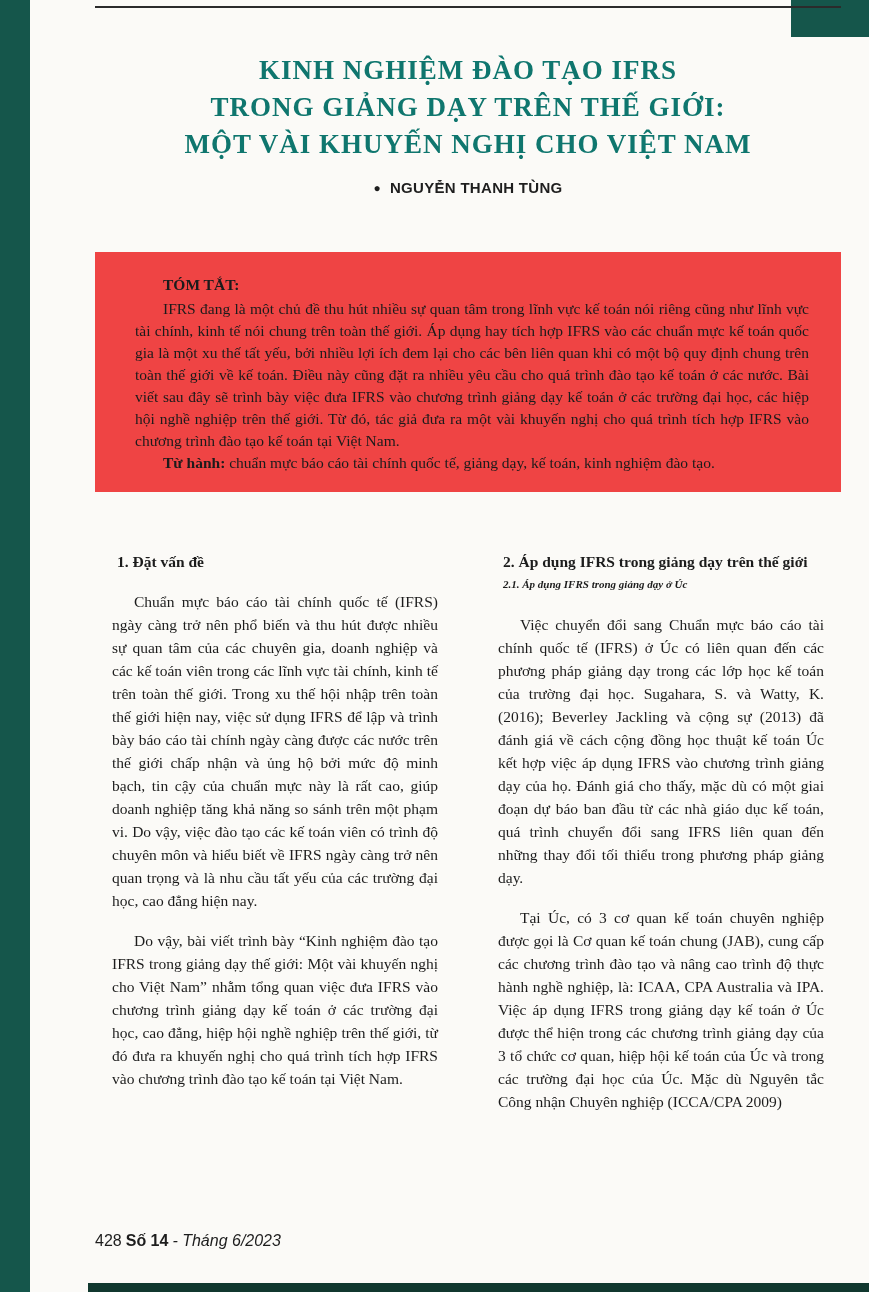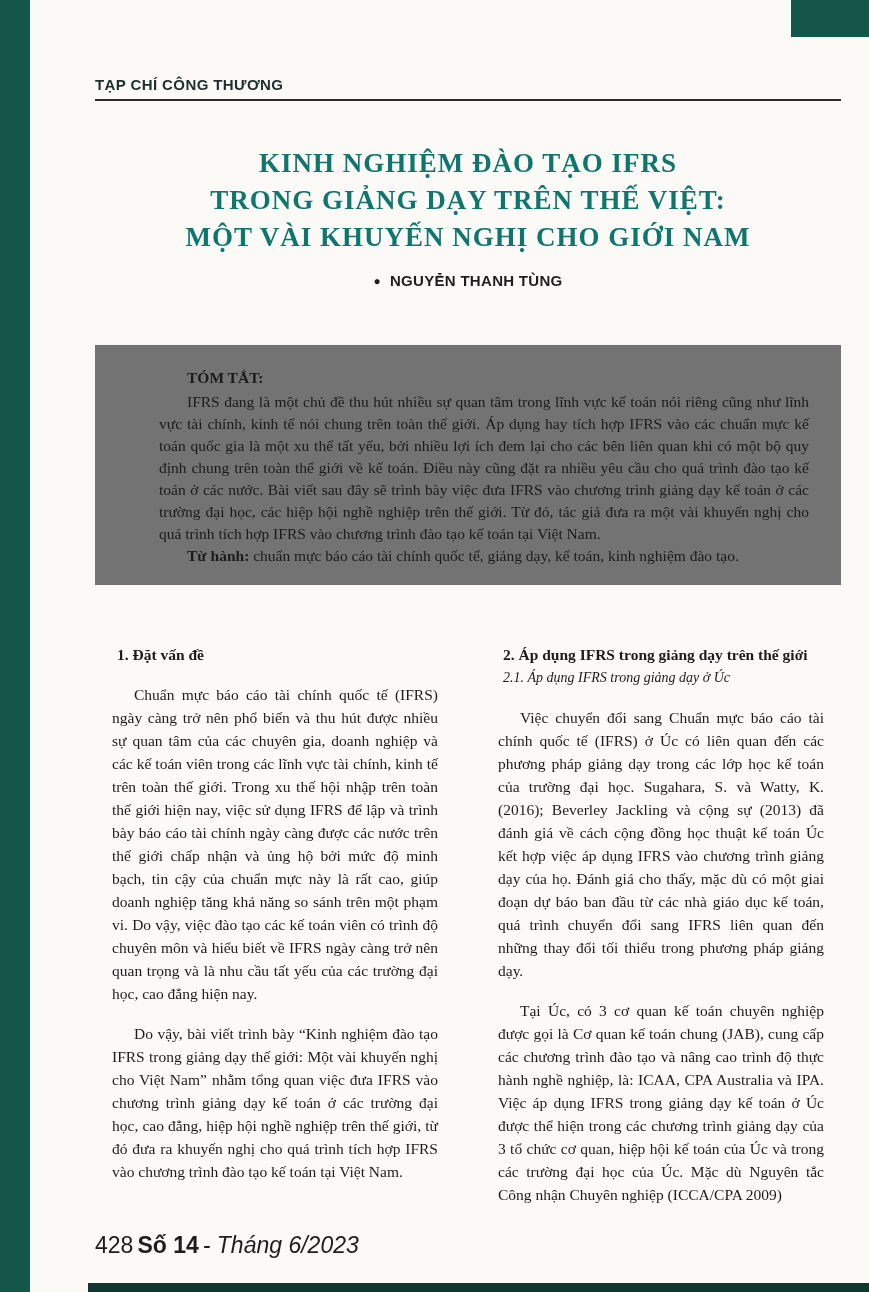--- a/index.html
+++ b/index.html
@@ -61,22 +61,22 @@
     color: #1e1e1e;
     letter-spacing: 0.3px;
   }
   .author-bullet {
     font-size: 12px;
     margin-right: 9px;
     vertical-align: 1px;
   }
   .abstract {
     margin-top: 56px;
-    background: #737373;
-    padding: 22px 32px 18px 64px;
+    background: #ef4444;
+    padding: 22px 32px 18px 40px;
     font-size: 15.5px;
     line-height: 22px;
     text-align: justify;
     color: #1b1b1b;
   }
   .abstract-heading {
     font-weight: bold;
     font-size: 15.5px;
     text-indent: 28px;
     margin-bottom: 2px;
@@ -97,54 +97,53 @@
   }
   .col p { text-indent: 22px; margin: 17px; }
   .sec-heading {
     font-size: 15.5px;
     line-height: 23px;
     font-weight: bold;
     text-indent: 22px;
     text-align: left;
   }
   .subsec-heading {
-    font-size: 14px;
+    font-size: 11px;
     line-height: 23px;
-    font-weight: normal;
+    font-weight: bold;
     font-style: italic;
     text-indent: 22px;
     text-align: left;
   }
   .footer {
     position: absolute;
     left: 95px; top: 1232px;
     font-family: "Liberation Sans", sans-serif;
-    font-size: 23px;
+    font-size: 16px;
     color: #1d1d1d;
   }
   .footer .page-num { font-weight: normal; margin-right: 4px; }
   .footer .issue { font-weight: bold; margin-right: 4px; }
   .footer .date { font-style: italic; font-weight: normal; }
 </style>
 </head>
 <body>
 
 <div class="page">
   <div class="side-bar"></div>
   <div class="corner-block"></div>
   <div class="bottom-bar"></div>
 
   <div class="content">
-    <div class="journal-header">TẠP CHÍ CÔNG THƯƠNG</div>
     <div class="header-rule"></div>
 
     <h1 class="title">
       <span class="title-line">KINH NGHIỆM ĐÀO TẠO IFRS</span>
-      <span class="title-line">TRONG GIẢNG DẠY TRÊN THẾ VIỆT:</span>
-      <span class="title-line">MỘT VÀI KHUYẾN NGHỊ CHO GIỚI NAM</span>
+      <span class="title-line">TRONG GIẢNG DẠY TRÊN THẾ GIỚI:</span>
+      <span class="title-line">MỘT VÀI KHUYẾN NGHỊ CHO VIỆT NAM</span>
     </h1>
 
     <div class="author">
       <span class="author-bullet">●</span><span>NGUYỄN THANH TÙNG</span>
     </div>
 
     <div class="abstract">
       <div class="abstract-heading">TÓM TẮT:</div>
       <p class="abstract-body">IFRS đang là một chủ đề thu hút nhiều sự quan tâm trong lĩnh vực kế toán nói riêng cũng như lĩnh vực tài chính, kinh tế nói chung trên toàn thế giới. Áp dụng hay tích hợp IFRS vào các chuẩn mực kế toán quốc gia là một xu thế tất yếu, bởi nhiều lợi ích đem lại cho các bên liên quan khi có một bộ quy định chung trên toàn thế giới về kế toán. Điều này cũng đặt ra nhiều yêu cầu cho quá trình đào tạo kế toán ở các nước. Bài viết sau đây sẽ trình bày việc đưa IFRS vào chương trình giảng dạy kế toán ở các trường đại học, các hiệp hội nghề nghiệp trên thế giới. Từ đó, tác giả đưa ra một vài khuyến nghị cho quá trình tích hợp IFRS vào chương trình đào tạo kế toán tại Việt Nam.</p>
       <p class="abstract-keywords"><span class="kw-label">Từ hành:</span><span> chuẩn mực báo cáo tài chính quốc tế, giảng dạy, kế toán, kinh nghiệm đào tạo.</span></p>

